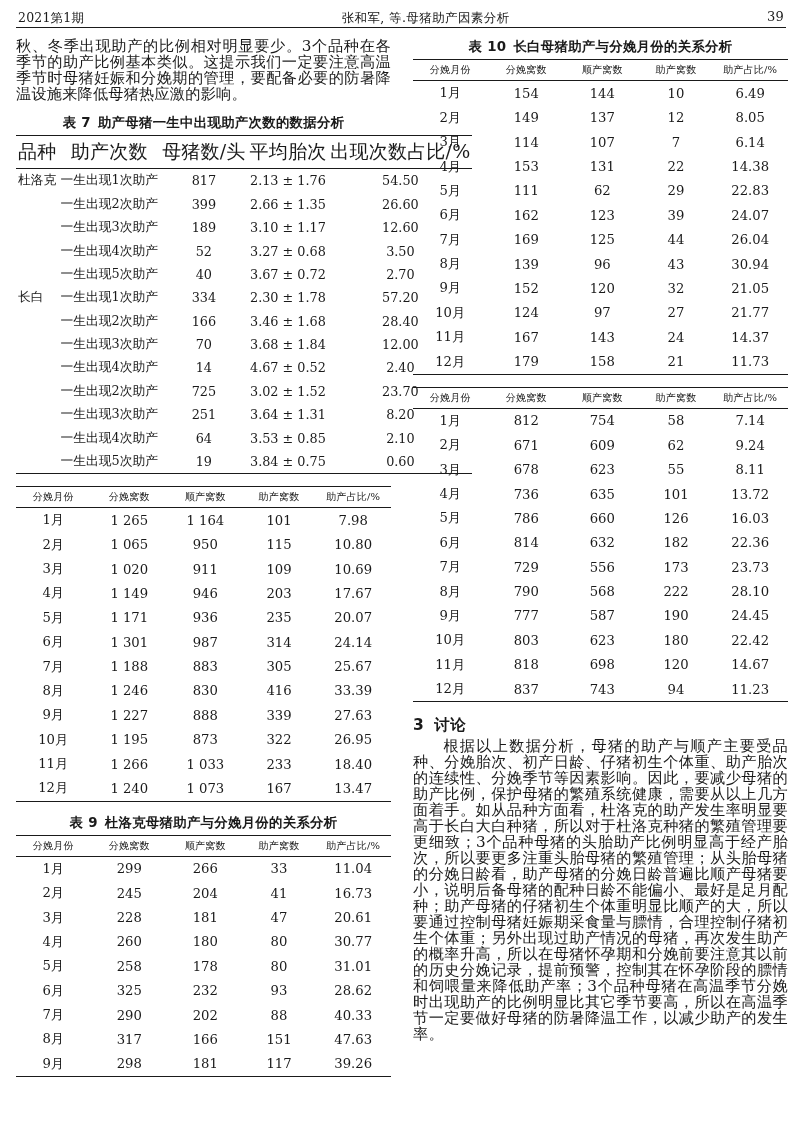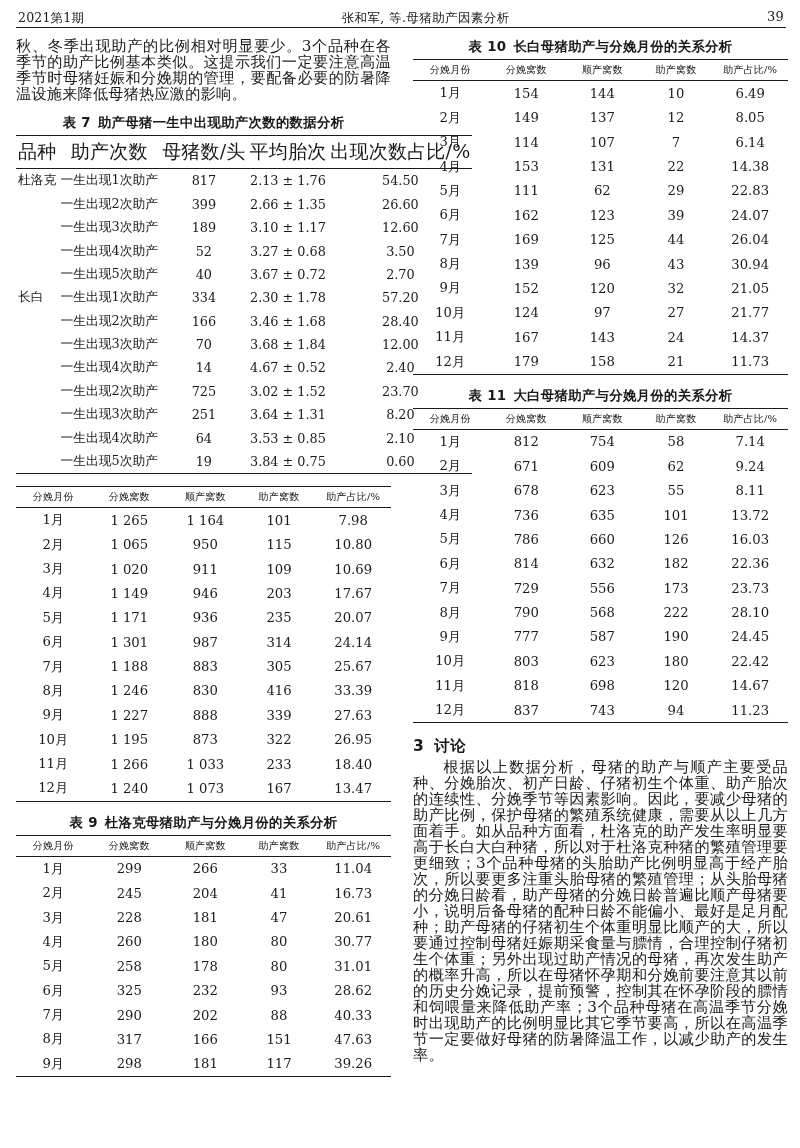--- a/index.html
+++ b/index.html
@@ -537,23 +537,20 @@
                 <td class="a">179</td>
                 <td class="b">158</td>
                 <td class="c2">21</td>
                 <td class="c2">11.73</td>
               </tr>
             </tbody>
         </table>
       </div>
 
       <div class="tbl-wrap">
-        <div class="tbl-caption">
-          <span class="cap-no">表 11</span><span>大白母猪助产与分娩月份的关系分析</span>
-        </div>
         <table class="data tm">
           <thead>
             <tr>
               <th class="m">分娩月份</th>
               <th class="a">分娩窝数</th>
               <th class="b">顺产窝数</th>
               <th class="c2">助产窝数</th>
               <th class="c2">助产占比/%</th>
             </tr>
           </thead>

